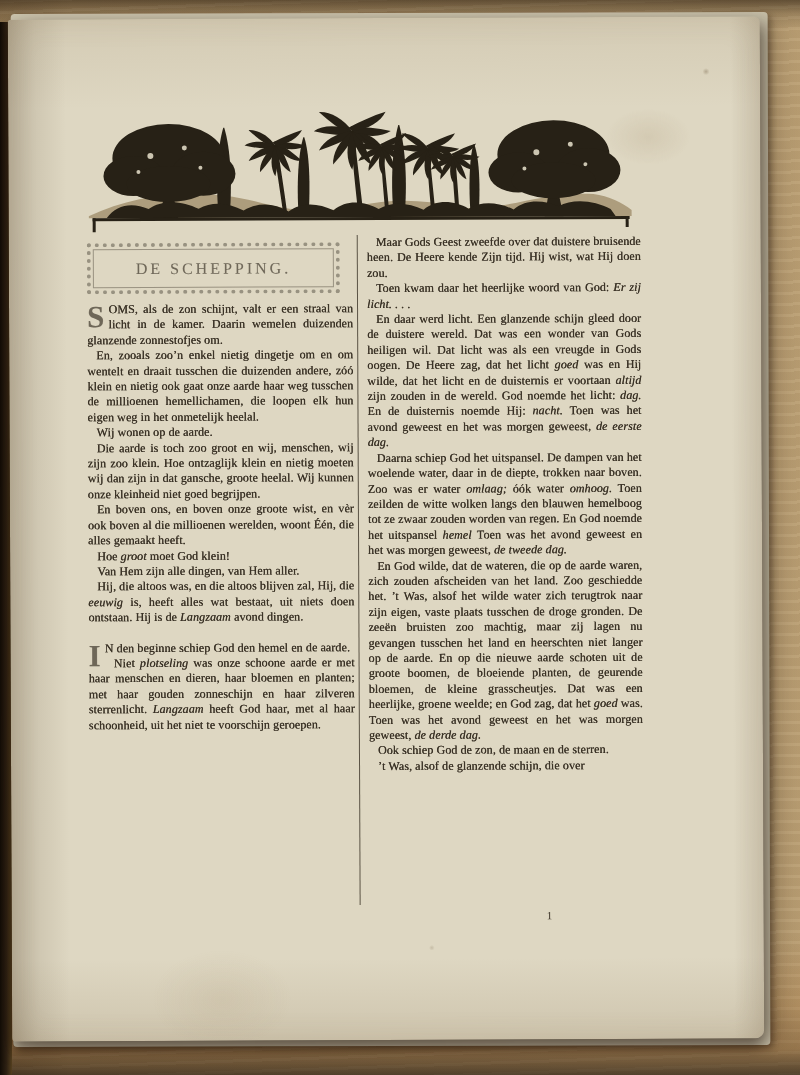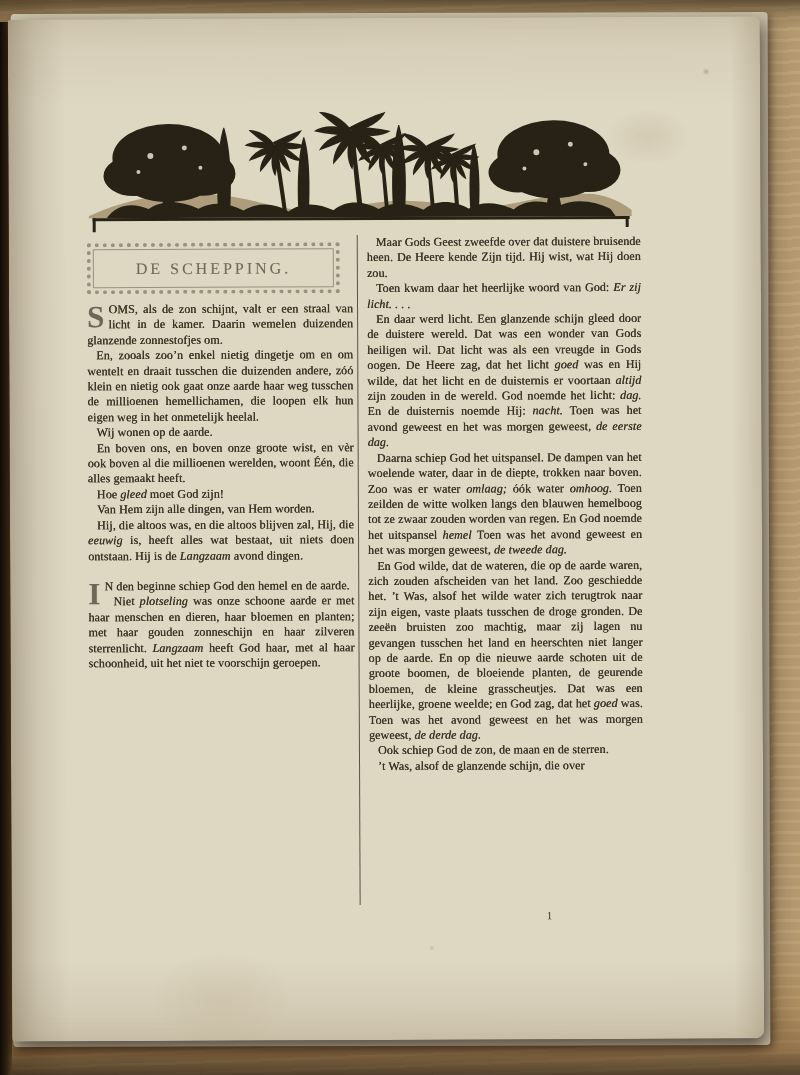--- a/index.html
+++ b/index.html
@@ -173,23 +173,24 @@
     <div class="title-box">
       <div class="title-inner">
         <span>DE SCHEPPING.</span>
       </div>
     </div>
 
     <div class="col col-left" lang="nl">
         <p class="para drop"><span class="dropcap">S</span><span>OMS, als de zon schijnt, valt er een straal van licht in de kamer. Daarin wemelen duizenden glanzende zonnestofjes om.</span></p>
         <p class="para"><span>En, zooals zoo’n enkel nietig dingetje om en om wentelt en draait tusschen die duizenden andere, zóó klein en nietig ook gaat onze aarde haar weg tusschen de millioenen hemellichamen, die loopen elk hun eigen weg in het onmetelijk heelal.</span></p>
         <p class="para"><span>Wij wonen op de aarde.</span></p>
+        <p class="para"><span>Die aarde is toch zoo groot en wij, menschen, wij zijn zoo klein. Hoe ontzaglijk klein en nietig moeten wij dan zijn in dat gansche, groote heelal. Wij kunnen onze kleinheid niet goed begrijpen.</span></p>
         <p class="para"><span>En boven ons, en boven onze groote wist, en vèr ook boven al die millioenen werelden, woont Één, die alles gemaakt heeft.</span></p>
-        <p class="para"><span>Hoe </span><em>gleed</em><span> moet God zijn!</span></p>
-        <p class="para"><span>Van Hem zijn alle dingen, van Hem worden.</span></p>
+        <p class="para"><span>Hoe </span><em>groot</em><span> moet God klein!</span></p>
+        <p class="para"><span>Van Hem zijn alle dingen, van Hem aller.</span></p>
         <p class="para"><span>Hij, die altoos was, en die altoos blijven zal, Hij, die </span><em>eeuwig</em><span> is, heeft alles wat bestaat, uit niets doen ontstaan. Hij is de </span><em>Langzaam</em><span> avond dingen.</span></p>
         <p class="para drop gap"><span class="dropcap">I</span><span>N den beginne schiep God den hemel en de aarde.</span></p>
         <p class="para"><span>Niet </span><em>plotseling</em><span> was onze schoone aarde er met haar menschen en dieren, haar bloemen en planten; met haar gouden zonneschijn en haar zilveren sterrenlicht. </span><em>Langzaam</em><span> heeft God haar, met al haar schoonheid, uit het niet te voorschijn geroepen.</span></p>
       </div>
     <div class="col-rule"></div>
     <div class="col col-right" lang="nl">
         <p class="para"><span>Maar Gods Geest zweefde over dat duistere bruisende heen. De Heere kende Zijn tijd. Hij wist, wat Hij doen zou.</span></p>
         <p class="para"><span>Toen kwam daar het heerlijke woord van God: </span><em>Er zij licht. . . .</em></p>
         <p class="para"><span>En daar werd licht. Een glanzende schijn gleed door de duistere wereld. Dat was een wonder van Gods heiligen wil. Dat licht was als een vreugde in Gods oogen. De Heere zag, dat het licht </span><em>goed</em><span> was en Hij wilde, dat het licht en de duisternis er voortaan </span><em>altijd</em><span> zijn zouden in de wereld. God noemde het licht: </span><em>dag.</em><span> En de duisternis noemde Hij: </span><em>nacht.</em><span> Toen was het avond geweest en het was morgen geweest, </span><em>de eerste dag.</em></p>
         <p class="para"><span>Daarna schiep God het uitspansel. De dampen van het woelende water, daar in de diepte, trokken naar boven. Zoo was er water </span><em>omlaag;</em><span> óók water </span><em>omhoog.</em><span> Toen zeilden de witte wolken langs den blauwen hemelboog tot ze zwaar zouden worden van regen. En God noemde het uitspansel </span><em>hemel</em><span> Toen was het avond geweest en het was morgen geweest, </span><em>de tweede dag.</em></p>

